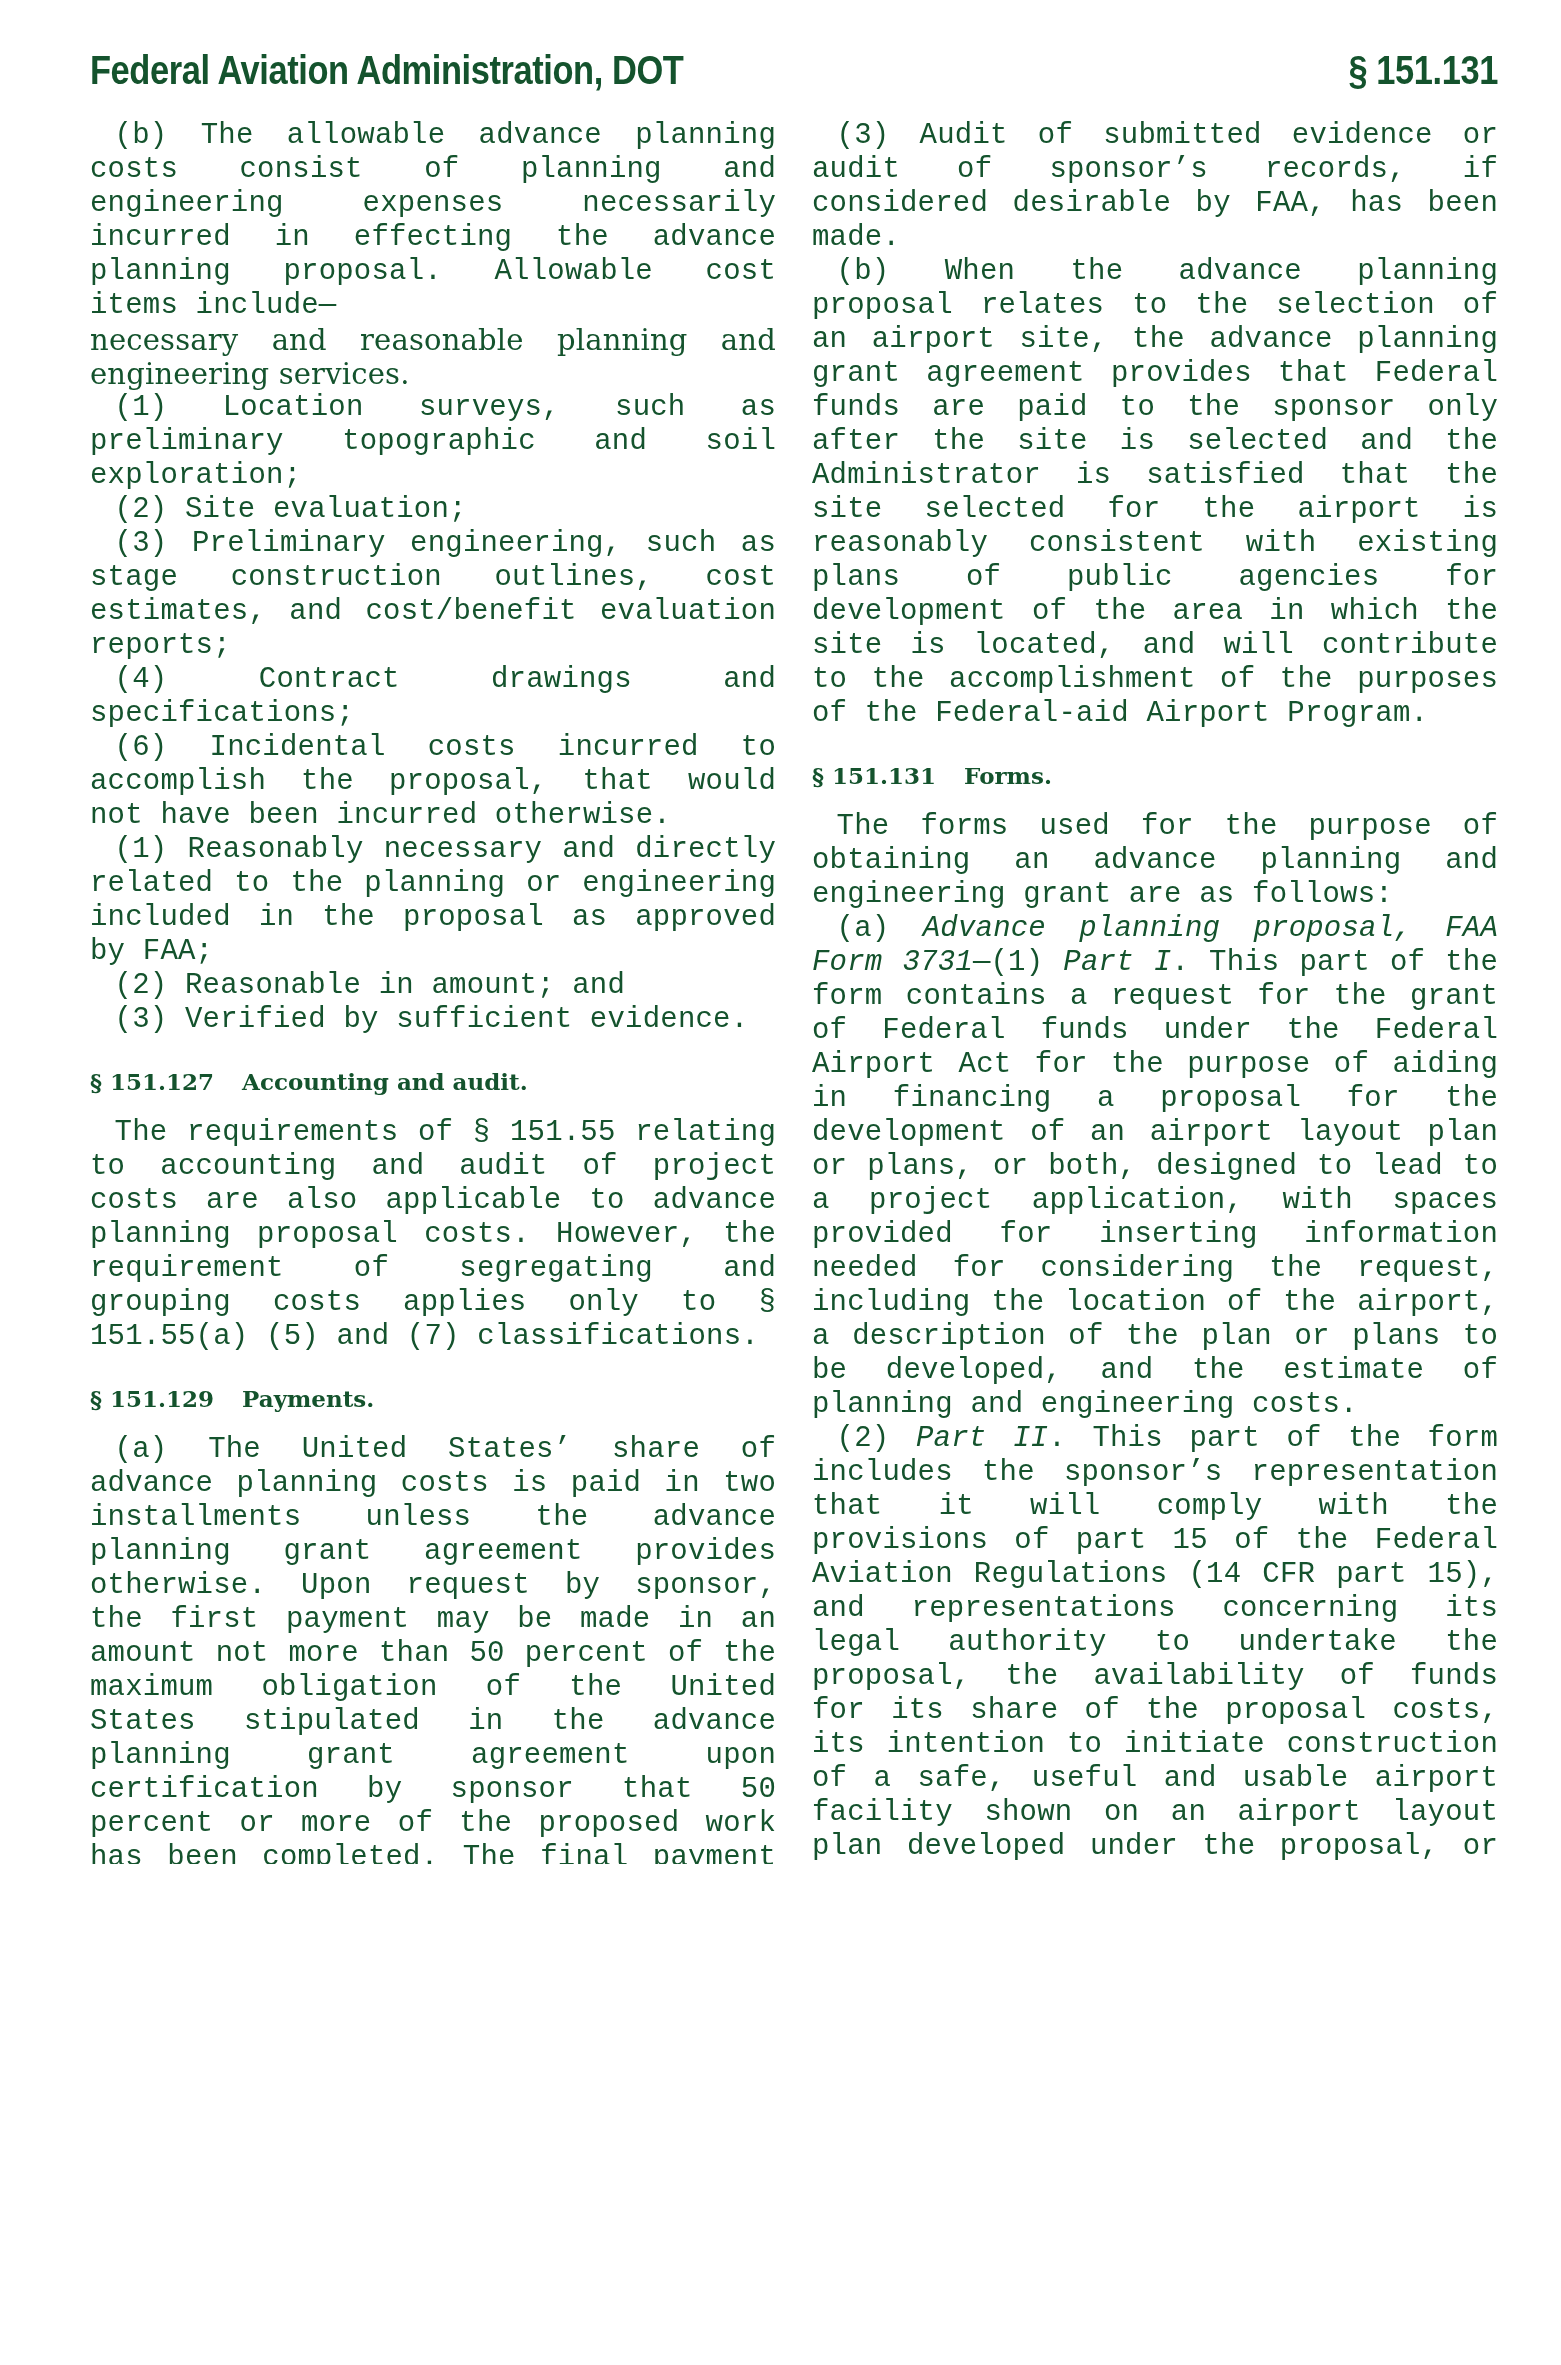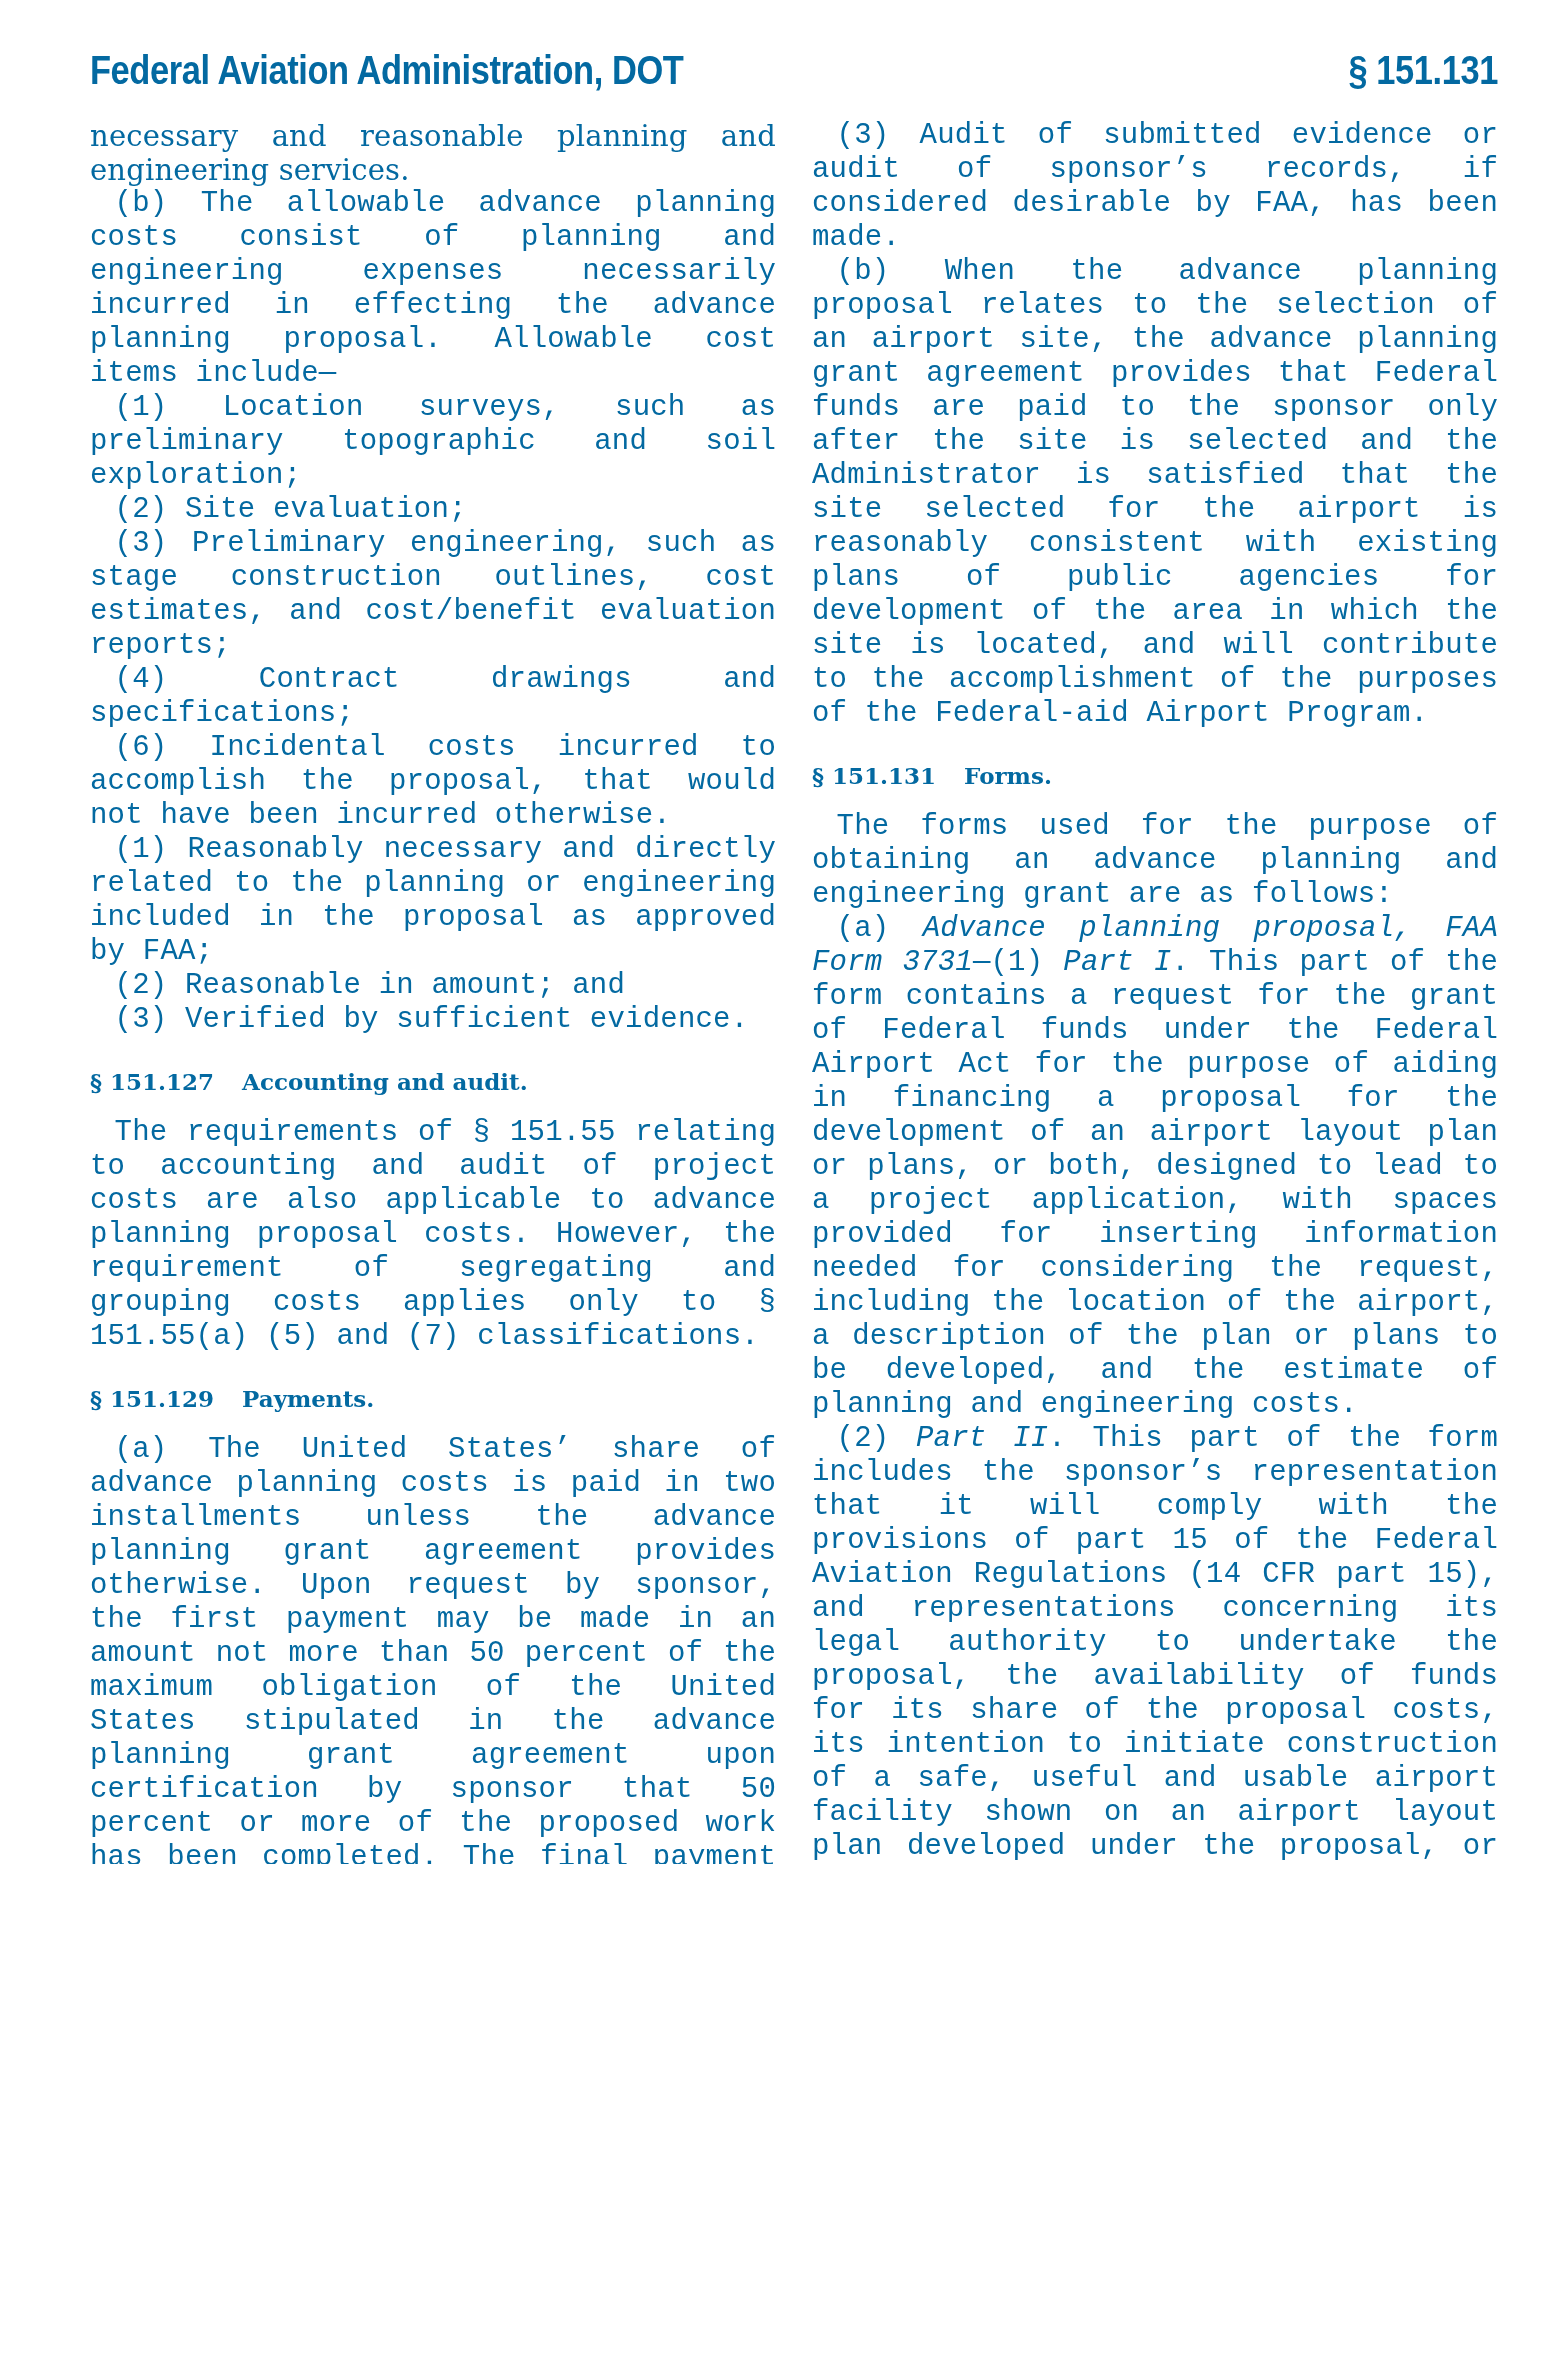--- a/index.html
+++ b/index.html
@@ -5,21 +5,21 @@
   html, body {
     margin: 0;
     padding: 0;
     background: #ffffff;
   }
   .page {
     position: relative;
     width: 1561px;
     height: 1864px;
     background: #ffffff;
-    color: #0369a1;
+    color: #14532d;
     font-family: "DejaVu Serif", serif;
     overflow: hidden;
   }
   .page-header {
     position: absolute;
     left: 90px;
     top: 47px;
     width: 1408px;
     display: flex;
     justify-content: space-between;
@@ -80,22 +80,22 @@
 <body>
 
 <div class="page">
   <div class="page-header">
     <span class="running-head left">Federal Aviation Administration, DOT</span>
     <span class="running-head right">§ 151.131</span>
   </div>
 
   <div class="text-columns">
     <div class="column">
+        <p class="para indent"><span>(b) The allowable advance planning costs consist of planning and engineering expenses necessarily incurred in effecting the advance planning proposal. Allowable cost items include—</span></p>
         <p class="para"><span>necessary and reasonable planning and engineering services.</span></p>
-        <p class="para indent"><span>(b) The allowable advance planning costs consist of planning and engineering expenses necessarily incurred in effecting the advance planning proposal. Allowable cost items include—</span></p>
         <p class="para indent"><span>(1) Location surveys, such as preliminary topographic and soil exploration;</span></p>
         <p class="para indent"><span>(2) Site evaluation;</span></p>
         <p class="para indent"><span>(3) Preliminary engineering, such as stage construction outlines, cost estimates, and cost/benefit evaluation reports;</span></p>
         <p class="para indent"><span>(4) Contract drawings and specifications;</span></p>
         <p class="para indent"><span>(6) Incidental costs incurred to accomplish the proposal, that would not have been incurred otherwise.</span></p>
         <p class="para indent"><span>(1) Reasonably necessary and directly related to the planning or engineering included in the proposal as approved by FAA;</span></p>
         <p class="para indent"><span>(2) Reasonable in amount; and</span></p>
         <p class="para indent"><span>(3) Verified by sufficient evidence.</span></p>
         <h2 class="section-heading"><span class="sec-num">§ 151.127</span><span class="sec-title">Accounting and audit.</span></h2>
         <p class="para indent"><span>The requirements of § 151.55 relating to accounting and audit of project costs are also applicable to advance planning proposal costs. However, the requirement of segregating and grouping costs applies only to § 151.55(a) (5) and (7) classifications.</span></p>

